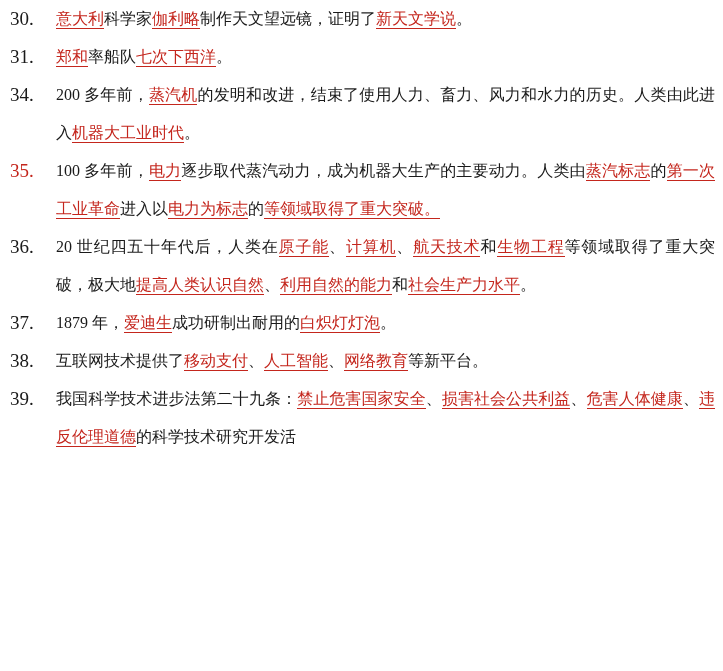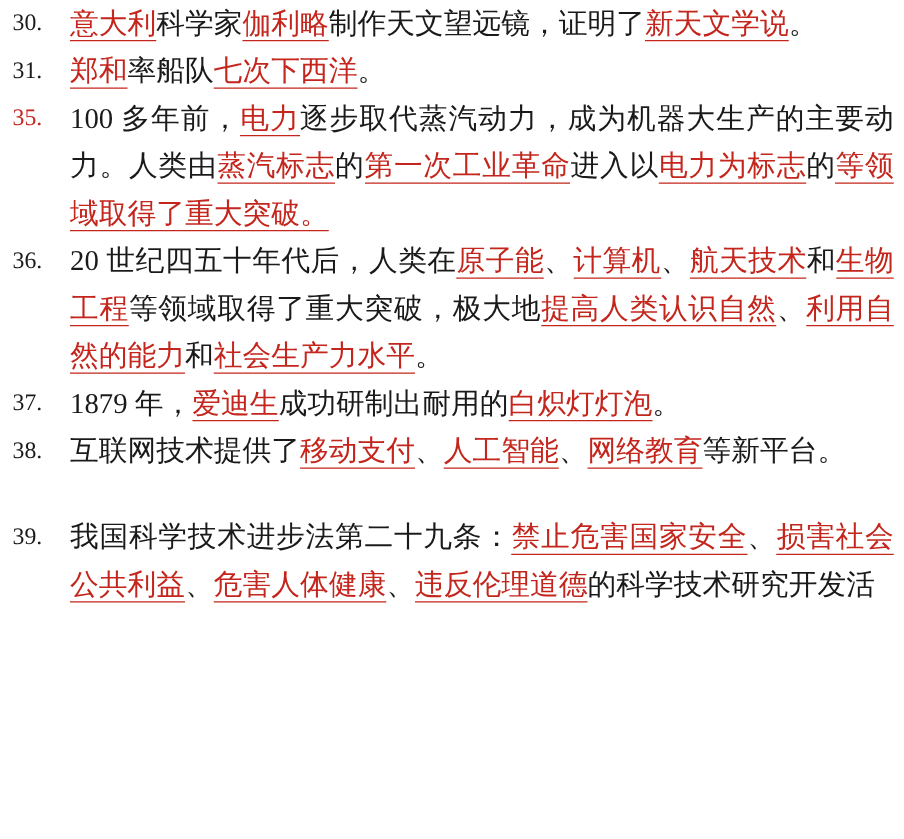--- a/index.html
+++ b/index.html
@@ -37,51 +37,54 @@
     color: #1a1a1a;
     white-space: nowrap;
     letter-spacing: 0px;
   }
   .num.hl {
     color: #c4261d;
     font-weight: normal;
   }
   .body {
     flex: 1 1 auto;
-    font-size: 23px;
+    font-size: 16px;
     line-height: 38px;
     text-align: justify;
     text-justify: inter-ideograph;
     word-break: break-all;
   }
   .u {
     color: #c4261d;
     border-bottom: 1.5px solid #c4261d;
     padding-bottom: 1px;
   }
   .k {
     color: #1a1a1a;
   }
   
   .clip {
     overflow: hidden;
-    margin-top: 31px;
   }
 </style>
 </head>
 <body>
 
 <div id="doc">
     <div class="item">
       <div class="num">30.</div>
       <div class="body"><span class="u">意大利</span><span class="k">科学家</span><span class="u">伽利略</span><span class="k">制作天文望远镜，证明了</span><span class="u">新天文学说</span><span class="k">。</span></div>
     </div>
     <div class="item">
       <div class="num">31.</div>
       <div class="body"><span class="u">郑和</span><span class="k">率船队</span><span class="u">七次下西洋</span><span class="k">。</span></div>
+    </div>
+    <div class="item">
+      <div class="num">34.</div>
+      <div class="body"><span class="k">200 多年前，</span><span class="u">蒸汽机</span><span class="k">的发明和改进，结束了使用人力、畜力、风力和水力的历史。人类由此进入</span><span class="u">机器大工业时代</span><span class="k">。</span></div>
     </div>
     <div class="item">
       <div class="num hl">35.</div>
       <div class="body"><span class="k">100 多年前，</span><span class="u">电力</span><span class="k">逐步取代蒸汽动力，成为机器大生产的主要动力。人类由</span><span class="u">蒸汽标志</span><span class="k">的</span><span class="u">第一次工业革命</span><span class="k">进入以</span><span class="u">电力为标志</span><span class="k">的</span><span class="u">等领域取得了重大突破。</span></div>
     </div>
     <div class="item">
       <div class="num">36.</div>
       <div class="body"><span class="k">20 世纪四五十年代后，人类在</span><span class="u">原子能</span><span class="k">、</span><span class="u">计算机</span><span class="k">、</span><span class="u">航天技术</span><span class="k">和</span><span class="u">生物工程</span><span class="k">等领域取得了重大突破，极大地</span><span class="u">提高人类认识自然</span><span class="k">、</span><span class="u">利用自然的能力</span><span class="k">和</span><span class="u">社会生产力水平</span><span class="k">。</span></div>
     </div>
     <div class="item">

